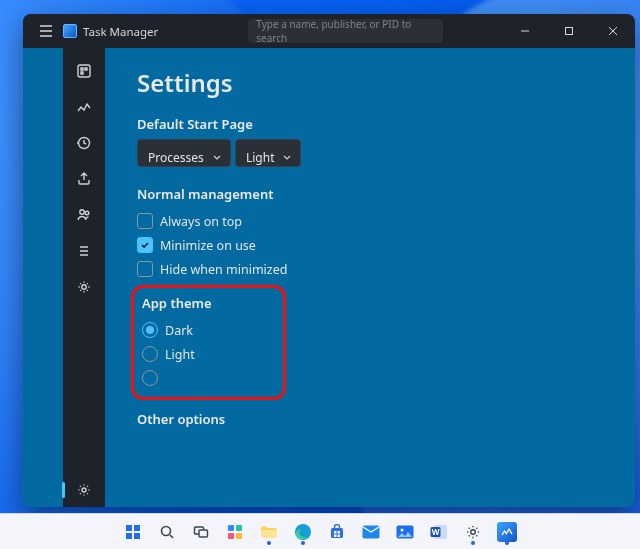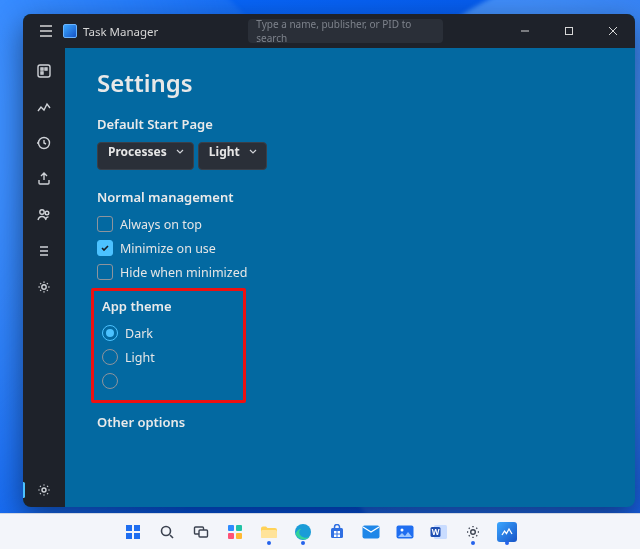--- a/index.html
+++ b/index.html
@@ -58,21 +58,21 @@
   .win-controls {
     margin-left: auto; display: flex;
   }
   .win-btn {
     width: 44px; height: 34px;
     display:flex; align-items:center; justify-content:center;
     color:#d6d6d6; cursor:pointer;
   }
   .win-btn svg { stroke:#d6d6d6; fill:none; }
 
-  .body { flex:1; display:flex; min-height:0; }
+  .body { flex:1; display:flex; min-height:0;padding-left:40px; }
   .rail {
     width: 42px; background:#1e222a;
     display:flex; flex-direction:column; align-items:center;
     padding-top:6px; gap:2px;
     border-right: 0;
   }
   .rail-item {
     width: 34px; height: 34px; border-radius:4px;
     display:flex; align-items:center; justify-content:center;
     cursor:pointer;
@@ -85,26 +85,25 @@
     background:#4cc2ff; border-radius:2px;
   }
 
   .content {
     flex:1; padding: 18px 28px 10px 32px;
     overflow:auto; color:#e8e8e8;
   }
   h1 { font-size: 24px; font-weight:600; margin-bottom: 16px; }
   .group-label { font-size: 13px; font-weight:600; margin: 10px 0 6px; color:#eaeaea; }
   .dropdown {
-    display:inline-flex; align-items:flex-start;
+    display:inline-flex; align-items:flex-end;
     background:#2a2f38; border:1px solid #3a3f48;
     border-radius:4px; height:28px; padding: 0 8px 0 10px;
     font-size:12px; color:#e6e6e6; cursor:pointer;
     margin-bottom: 8px;
-    font-weight: bold;
   }
   .dropdown .chev { margin-left:8px; }
 
   .row {
     display:flex; align-items:center; gap:7px;
     font-size:12.5px; color:#e6e6e6;
     padding: 3.5px 0; cursor:pointer;
   }
   .chk {
     width:16px; height:16px; border:1.5px solid #8e949c; border-radius:3px;
@@ -118,21 +117,21 @@
     display:flex; align-items:center; justify-content:center;
     flex-shrink:0;
   }
   .rad.checked { border-color:#4cc2ff; }
   .rad.checked::after {
     content:""; width:8px; height:8px; border-radius:50%;
     background:#4cc2ff;
   }
 
   .highlight-box {
-    border: 3px solid #e11; border-radius:2px;
+    border: 3px solid #e11; border-radius:12px;
     padding: 6px 8px 8px; margin: 4px 0 8px -6px;
     width: 155px;
   }
   
   .taskbar {
     position:absolute; left:0; bottom:0; width:640px; height:36px;
     background:#f3f5fa;
     display:flex; align-items:center; justify-content:center;
     gap:4px;
     border-top:1px solid #d0d6e2;

